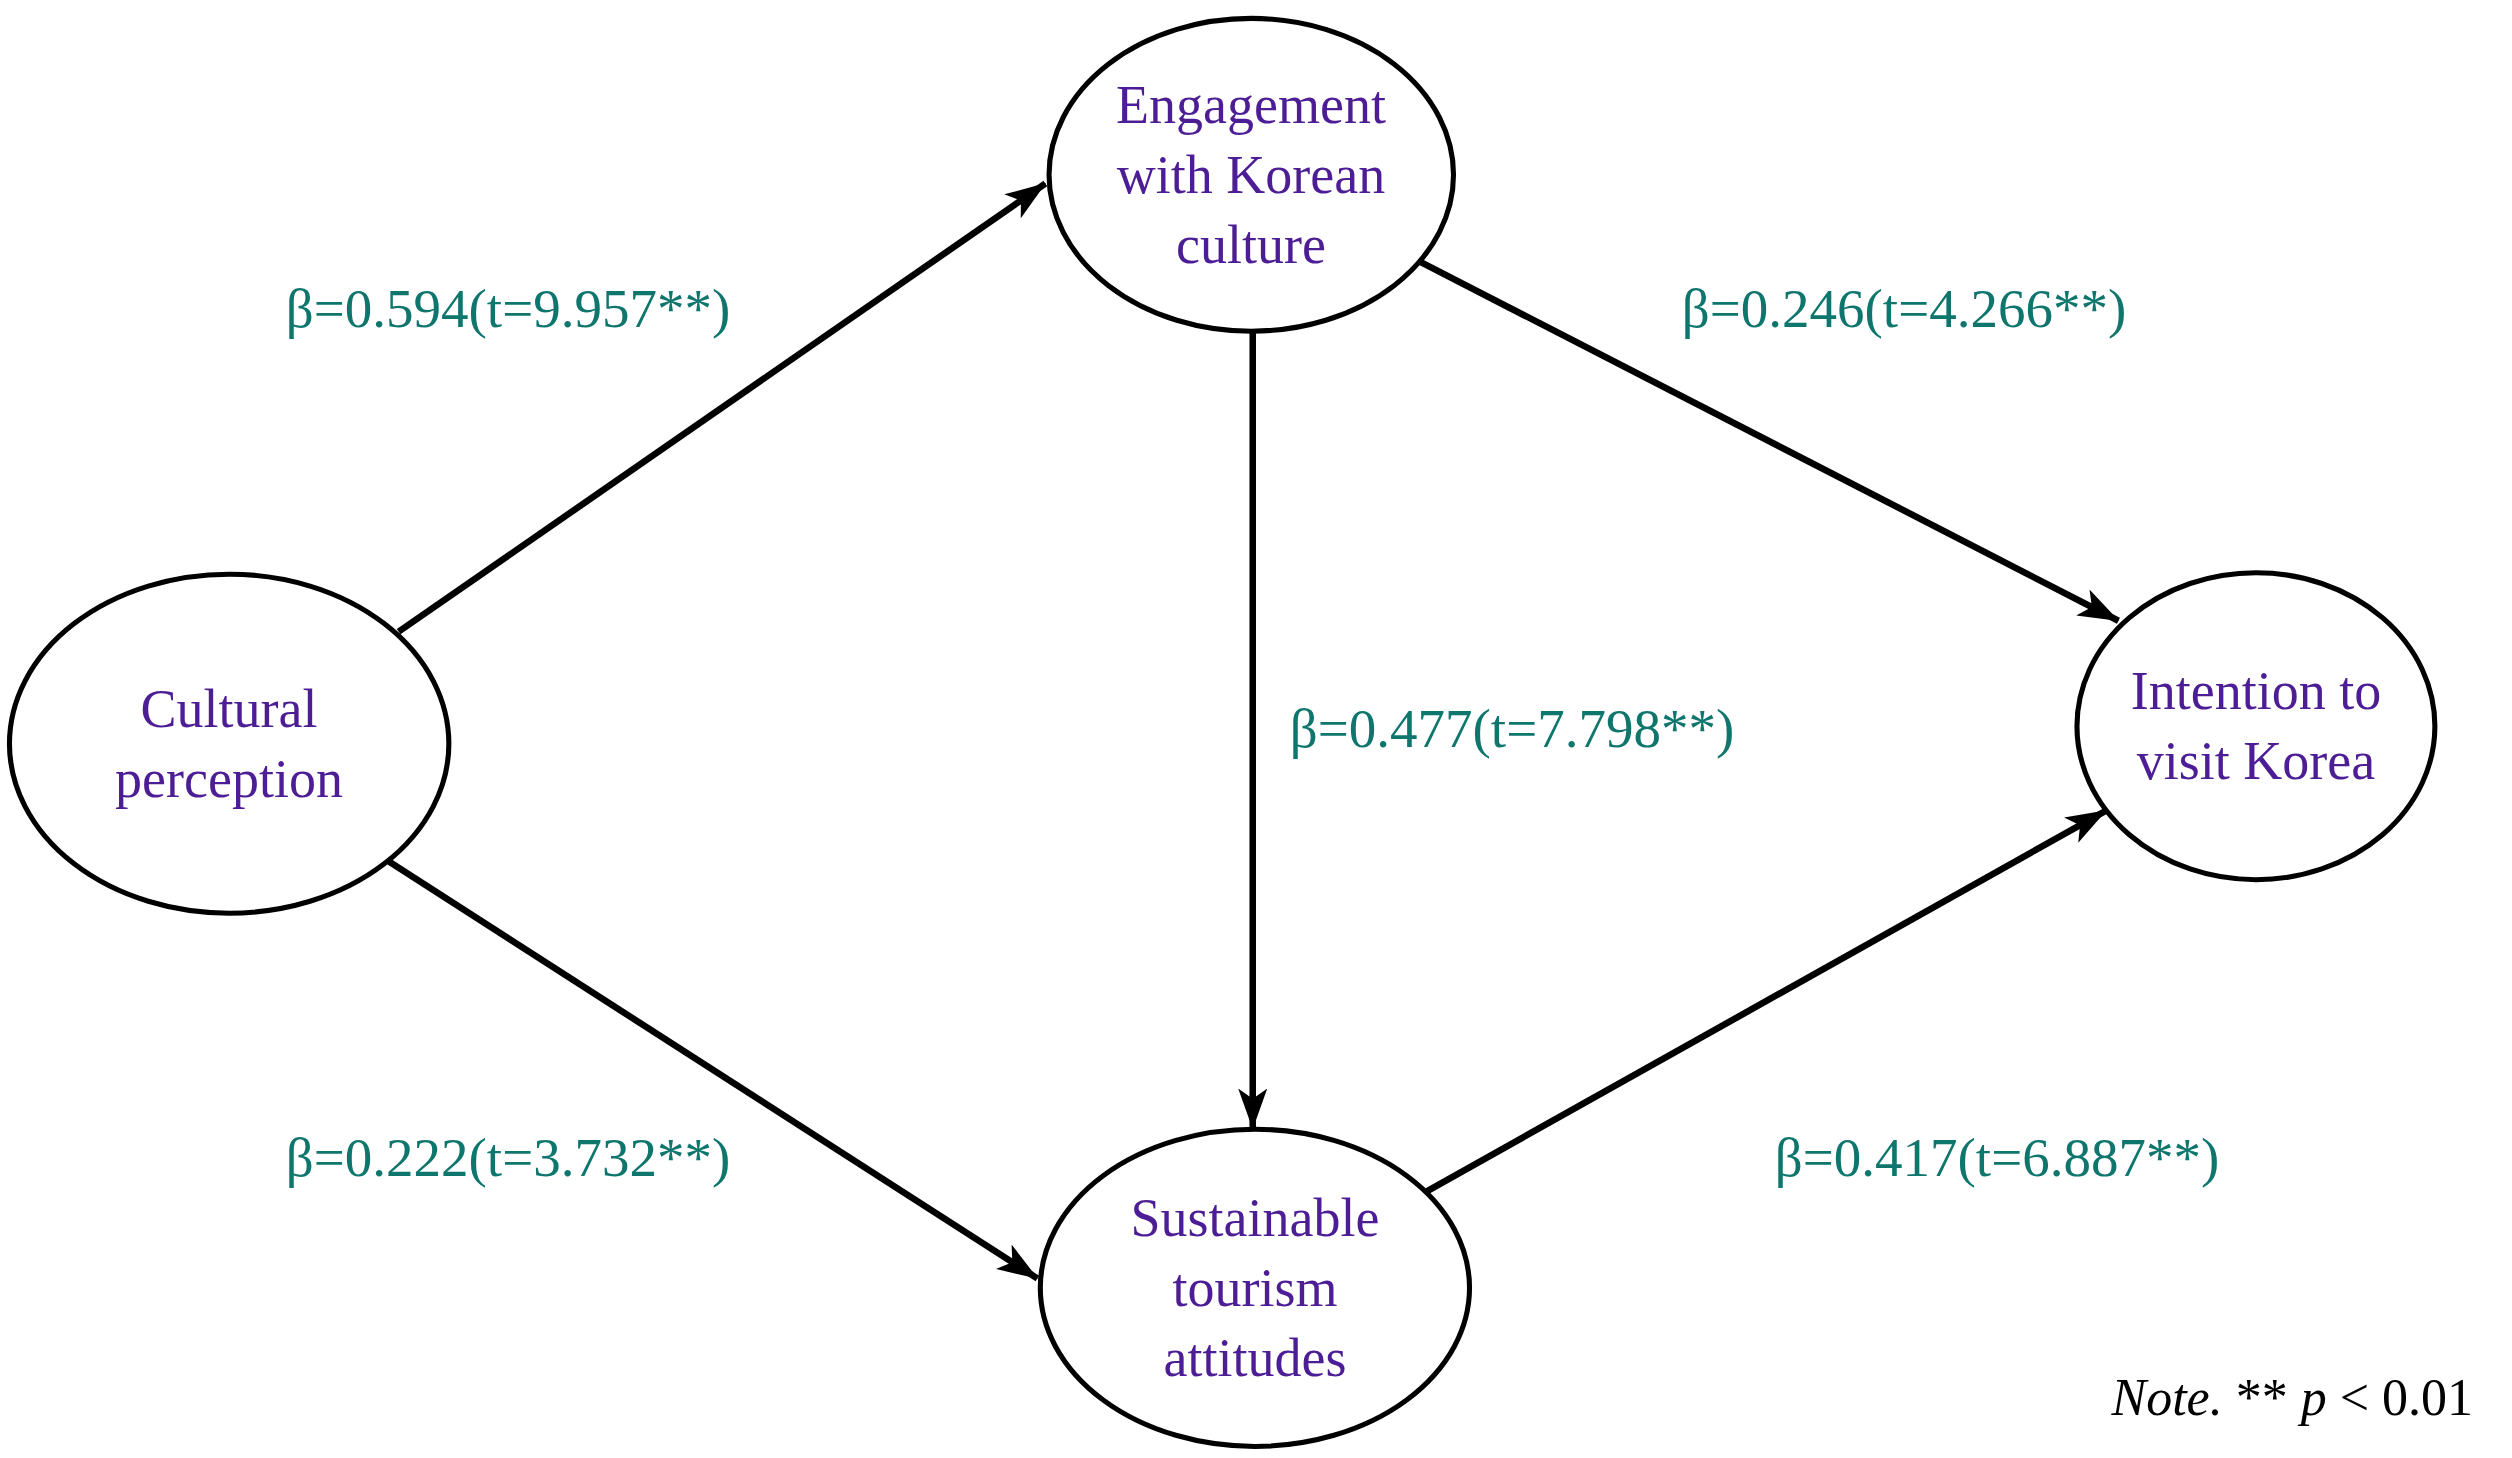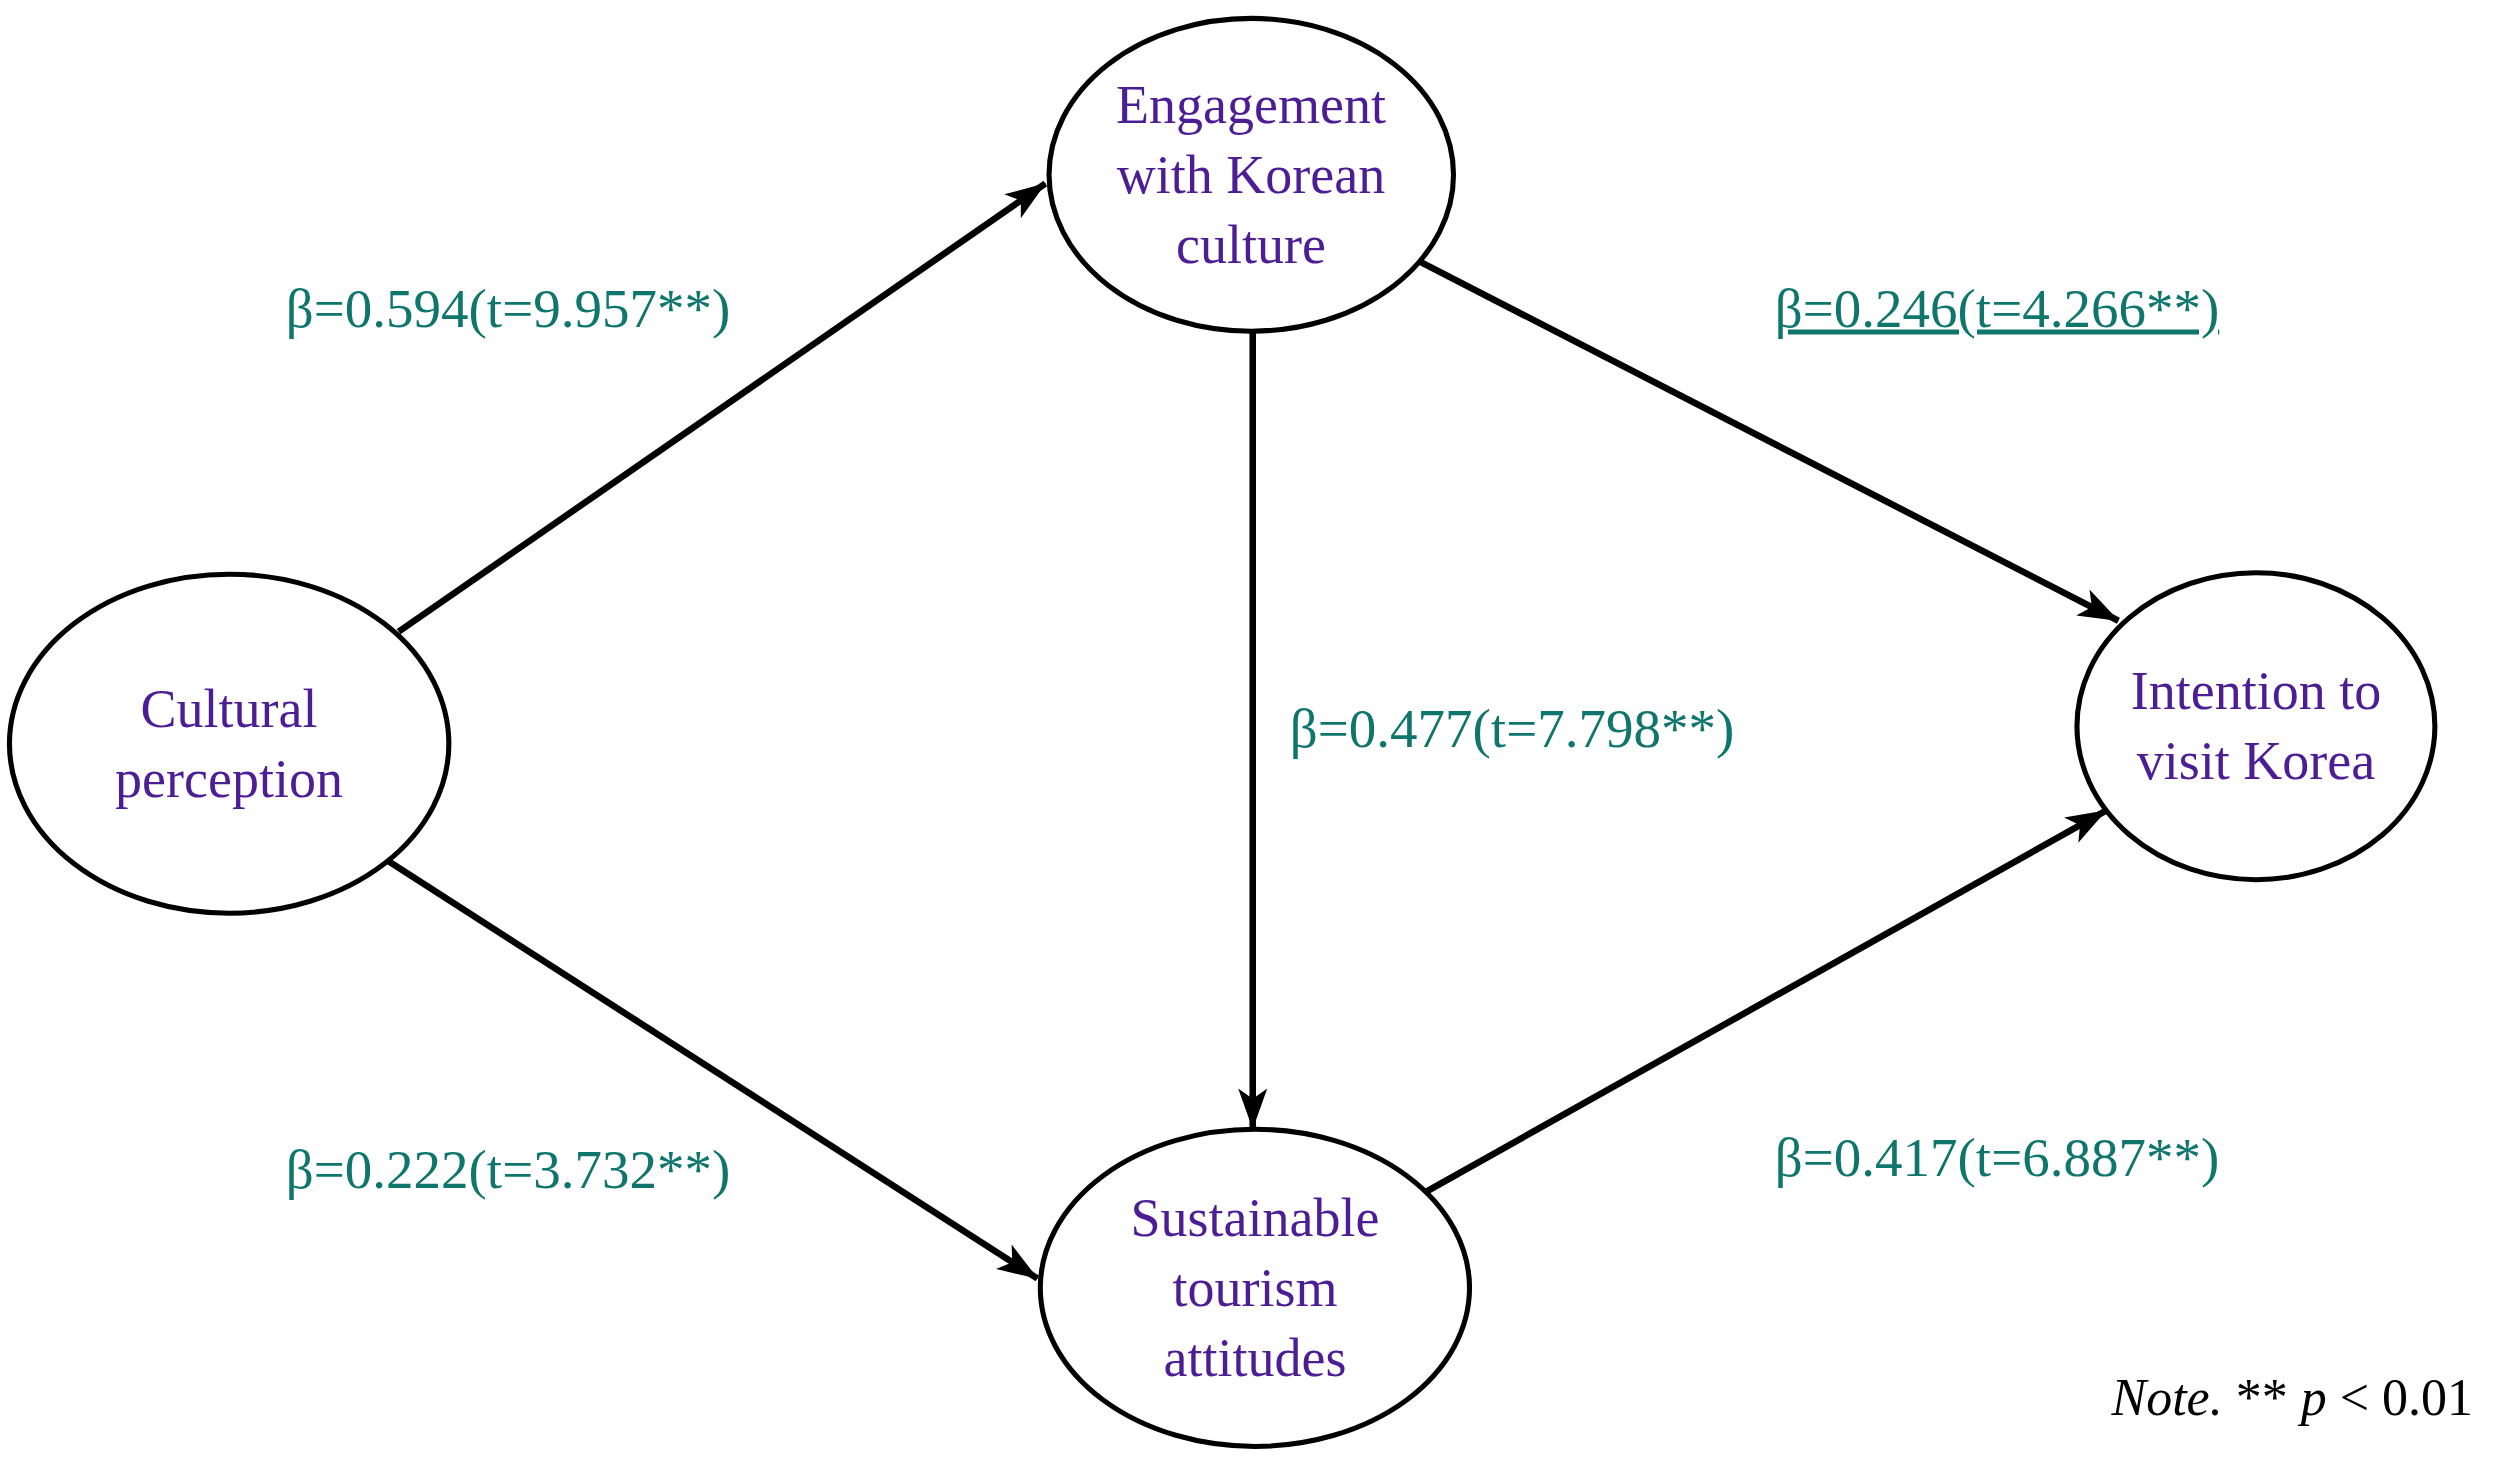--- a/index.html
+++ b/index.html
@@ -84,21 +84,21 @@
   <div class="node-label" style="left:1251px; top:175px;">Engagement
 with Korean
 culture</div>
   <div class="node-label" style="left:1255px; top:1288px;">Sustainable
 tourism
 attitudes</div>
   <div class="node-label" style="left:2256px; top:726px;">Intention to
 visit Korea</div>
 
   <div class="edge-label" style="left:508px;  top:308px;">β=0.594(t=9.957**)</div>
-  <div class="edge-label" style="left:508px;  top:1157px;margin-top:12px;">β=0.222(t=3.732**)</div>
+  <div class="edge-label" style="left:508px;  top:1157px;">β=0.222(t=3.732**)</div>
   <div class="edge-label" style="left:1512px; top:728px;">β=0.477(t=7.798**)</div>
-  <div class="edge-label" style="left:1997px; top:308px;text-decoration:underline;">β=0.246(t=4.266**)</div>
+  <div class="edge-label" style="left:1904px; top:308px;">β=0.246(t=4.266**)</div>
   <div class="edge-label" style="left:1997px; top:1157px;">β=0.417(t=6.887**)</div>
 
   <div class="note"><span class="it">Note.</span><span> ** </span><span class="it">p</span><span> &lt; 0.01</span></div>
 
 </div>
 
 
 </body></html>

